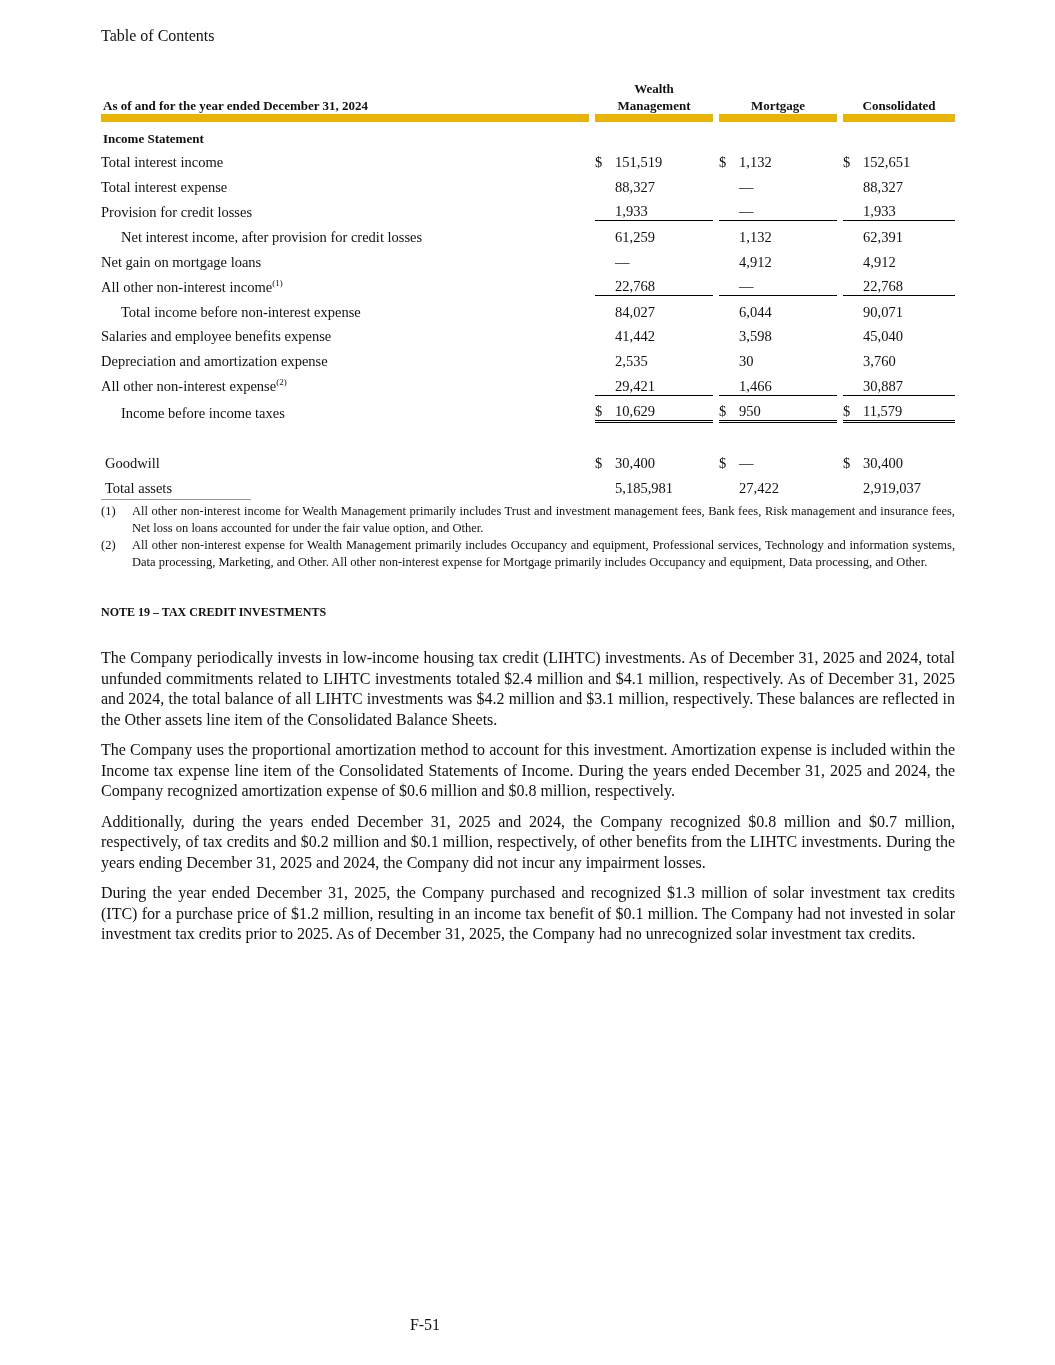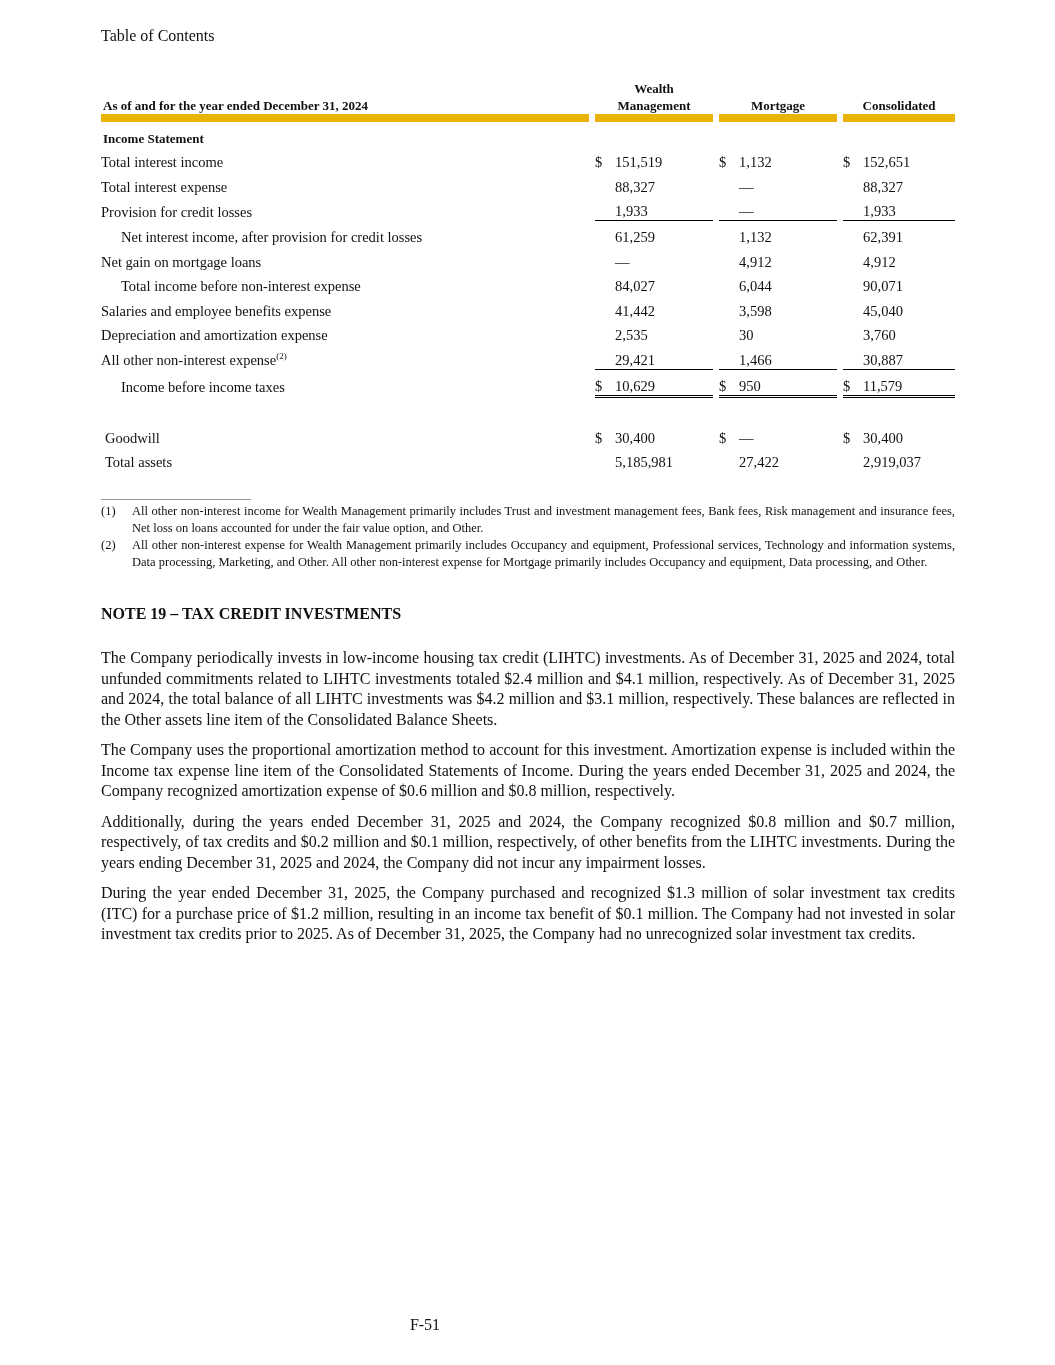--- a/index.html
+++ b/index.html
@@ -25,21 +25,21 @@
     td.num { text-align: left; padding-right: 6px; }
     td.bb { border-bottom: 1px solid #000; }
     td.dbl { border-bottom: 3px double #000; }
     sup { font-size: 9px; vertical-align: 6px; line-height: 0; }
     .spacer td { height: 26px; }
     .fnrule { position: absolute; left: 101px; top: 499px; width: 150px; border-top: 1px solid #999; }
     .footnotes { position: absolute; left: 101px; top: 503px; width: 854px; font-size: 12.5px; line-height: 16.5px; }
     .fn { display: flex; margin-bottom: 1px; }
     .fn .mk { width: 31px; flex: none; }
     .fn .tx { text-align: justify; flex: 1; }
-    .note-title { position: absolute; left: 101px; top: 605px; font-size: 16px; font-weight: bold; text-align: right; }
+    .note-title { position: absolute; left: 101px; top: 605px; font-size: 12px; font-weight: bold; text-align: right; }
     .body { position: absolute; left: 101px; top: 648px; width: 854px; font-size: 16px; line-height: 20.5px; }
     .body p { margin: 0 0 10px 0; text-align: justify; }
     .pageno { position: absolute; left: 0; width: 850px; top: 1316px; text-align: center; font-size: 16px; }
   </style>
 </head>
 <body>
 
 <div class="toc">Table of Contents</div>
 
 <table class="seg">
@@ -124,20 +124,32 @@
         <td class="cur"></td>
         <td class="num">—</td>
         <td></td>
         <td class="cur"></td>
         <td class="num">4,912</td>
         <td></td>
         <td class="cur"></td>
         <td class="num">4,912</td>
       </tr>
       <tr>
+        <td class="lab">All other non-interest income<sup>(1)</sup></td>
+        <td></td>
+        <td class="cur bb"></td>
+        <td class="num bb">22,768</td>
+        <td></td>
+        <td class="cur bb"></td>
+        <td class="num bb">—</td>
+        <td></td>
+        <td class="cur bb"></td>
+        <td class="num bb">22,768</td>
+      </tr>
+      <tr>
         <td class="lab ind">Total income before non-interest expense</td>
         <td></td>
         <td class="cur"></td>
         <td class="num">84,027</td>
         <td></td>
         <td class="cur"></td>
         <td class="num">6,044</td>
         <td></td>
         <td class="cur"></td>
         <td class="num">90,071</td>

